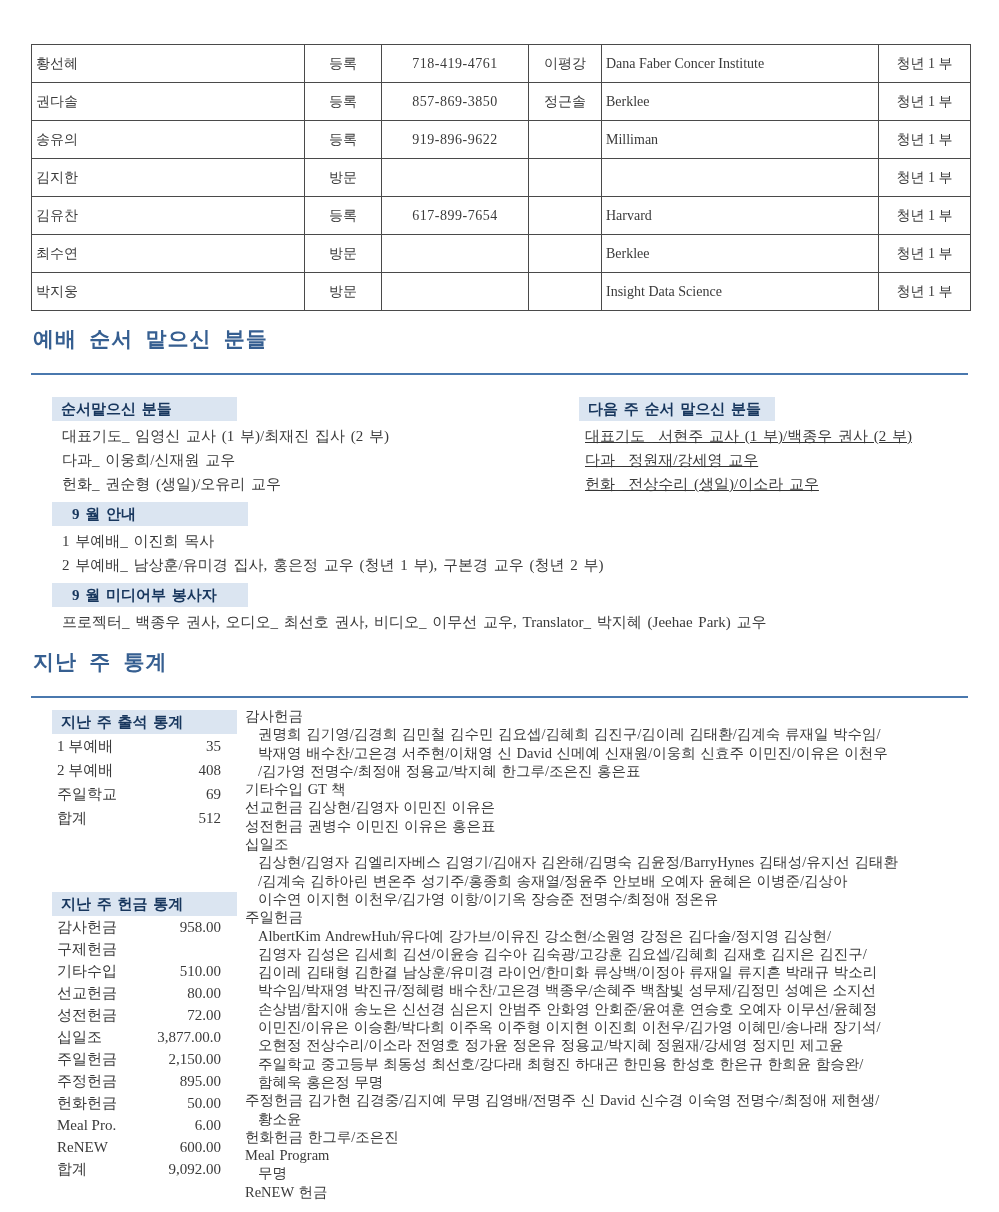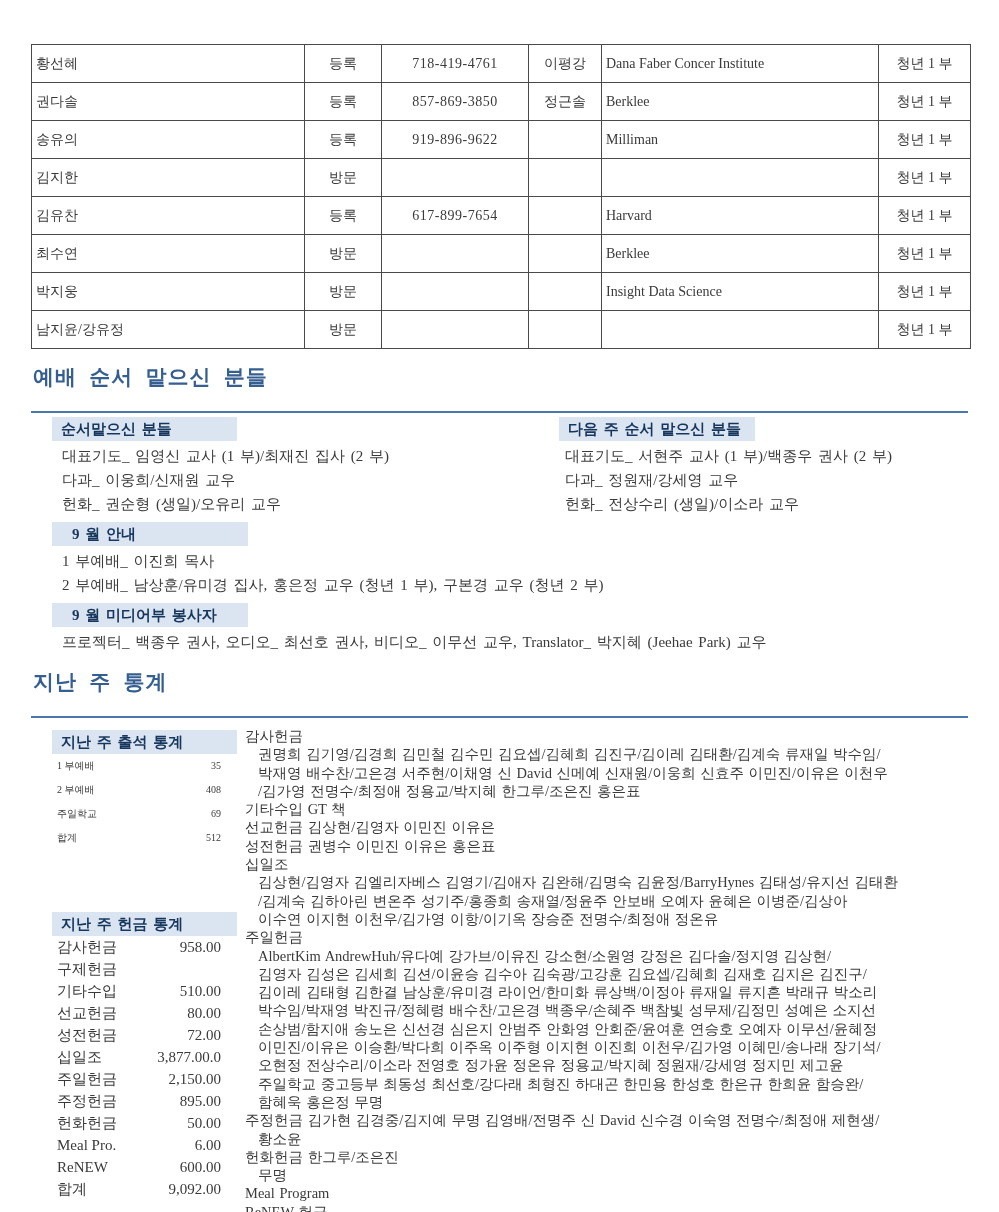--- a/index.html
+++ b/index.html
@@ -40,36 +40,36 @@
     display:block;background:#dbe5f1;color:#17365d;font-weight:bold;
     font-size:15px;line-height:22px;padding:1px 8px 1px 9px;
     word-spacing:2px;
   }
   .bar-fixed{width:168px;margin-left:21px;}
   .bar-auto{display:inline-block;margin-left:19px;padding-right:14px;}
 
   .lines{margin:3px 0 0 31px;}
   .line{font-size:15px;line-height:24px;color:#3a3a3a;word-spacing:2px;white-space:nowrap;}
 
-  .two-col{display:flex;margin-top:4px;}
+  .two-col{display:flex;margin-top:22px;gap:20px;}
   .col-left{width:509px;flex:none;}
   .col-right{flex:1;}
-  .col-right .lines{margin-left:25px;}
+  .col-right .lines{margin-left:25px;text-decoration:underline;}
 
   .mt6{margin-top:6px;padding-left:20px;}
 
   
   .stats-flex{display:flex;margin-top:12px;}
   .stats-left{width:214px;flex:none;}
   .stat-rows{margin-left:21px;}
   .stat-row{
     display:flex;justify-content:space-between;
     width:164px;padding-left:5px;color:#3a3a3a;
   }
-  .att .stat-row{font-size:10px;line-height:24px;gap:40px;}
+  .att .stat-row{font-size:15px;line-height:24px;gap:40px;}
   .off .stat-row{font-size:15px;line-height:22px;}
   .offer-head{margin-top:62px;}
   .stat-label{white-space:nowrap;}
   .stat-value{white-space:nowrap;}
 
   .stats-right{flex:1;margin-top:-3px;}
   .detail-line{
     font-size:14.5px;line-height:18.3px;color:#3a3a3a;
     white-space:nowrap;word-spacing:1px;
   }
@@ -139,28 +139,20 @@
 
         <tr>
           <td class="c-name">박지웅</td>
           <td class="c-status">방문</td>
           <td class="c-phone"></td>
           <td class="c-ref"></td>
           <td class="c-org">Insight Data Science</td>
           <td class="c-group">청년 1 부</td>
         </tr>
 
-        <tr>
-          <td class="c-name">남지윤/강유정</td>
-          <td class="c-status">방문</td>
-          <td class="c-phone"></td>
-          <td class="c-ref"></td>
-          <td class="c-org"></td>
-          <td class="c-group">청년 1 부</td>
-        </tr>
       </tbody>
   </table>
 
   <h1 class="section-title">예배 순서 맡으신 분들</h1>
 
   <div class="two-col">
     <div class="col-left">
       <div class="subheader bar-fixed">순서맡으신 분들</div>
       <div class="lines">
 
@@ -329,22 +321,22 @@
         <div class="detail-line indent">주일학교 중고등부 최동성 최선호/강다래 최형진 하대곤 한민용 한성호 한은규 한희윤 함승완/</div>
 
         <div class="detail-line indent">함혜욱 홍은정 무명</div>
 
         <div class="detail-line">주정헌금 김가현 김경중/김지예 무명 김영배/전명주 신 David 신수경 이숙영 전명수/최정애 제현생/</div>
 
         <div class="detail-line indent">황소윤</div>
 
         <div class="detail-line">헌화헌금 한그루/조은진</div>
 
+        <div class="detail-line">Meal Program</div>
+
         <div class="detail-line indent">무명</div>
-
-        <div class="detail-line">Meal Program</div>
 
         <div class="detail-line">ReNEW 헌금</div>
 
       </div>
   </div>
 
 </div>
 
 </body></html>

